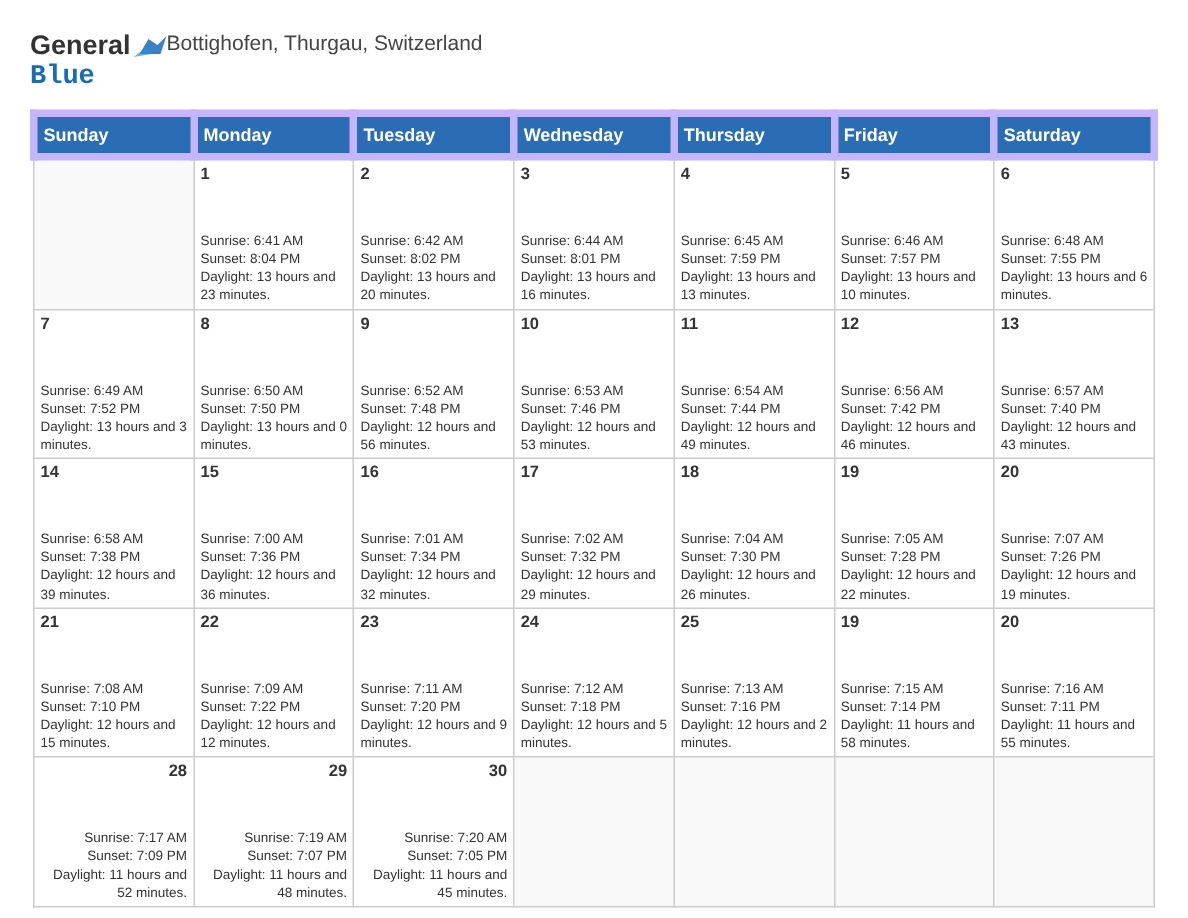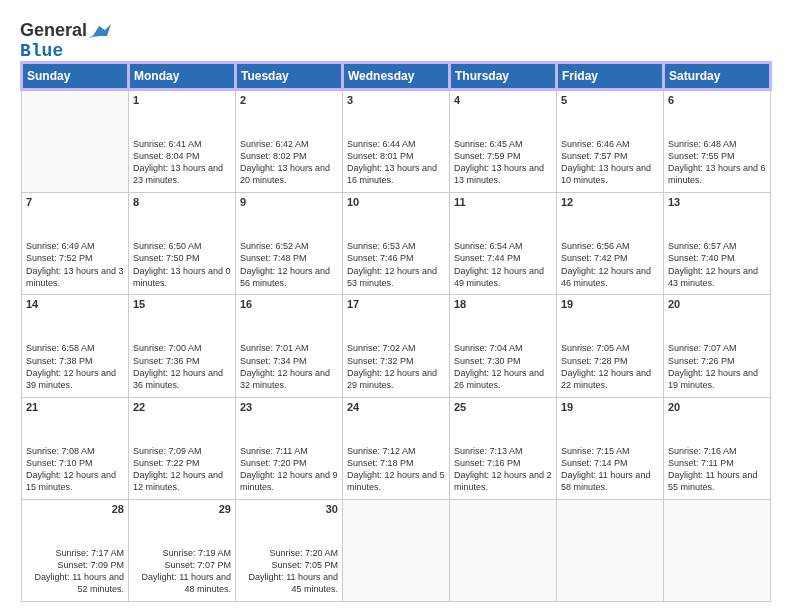--- a/index.html
+++ b/index.html
@@ -13,21 +13,21 @@
     .page {
       width: 792px;
       height: 612px;
       padding: 18px 20px 10px 20px;
       display: flex;
       flex-direction: column;
     }
     .header {
       display: flex;
       align-items: flex-start;
-      margin-bottom: 0;
+      margin-bottom: 12px;
     }
     .logo {
       display: flex;
       flex-direction: column;
       align-items: flex-start;
       margin-top: 2px;
     }
     .logo-text {
       display: flex;
       align-items: center;
@@ -69,21 +69,21 @@
       width: 100%;
       table-layout: fixed;
     }
     .calendar th {
       background: #2a6db5;
       color: #fff;
       font-size: 12px;
       font-weight: bold;
       padding: 5px 4px;
       text-align: left;
-      border: 3px solid #c4b5fd;
+      border: 5px solid #c4b5fd;
       margin-left: 32px;
     }
     .calendar td {
       border: 1px solid #ccc;
       vertical-align: top;
       padding: 3px 4px;
       font-size: 9.5px;
       color: #333;
       height: 88px;
       width: 14.28%;
@@ -119,20 +119,21 @@
         <svg class="logo-bird" viewBox="0 0 22 18">
           <polygon points="4,14 10,4 16,8 22,2 18,14" fill="#1a6bb5" opacity="0.85"></polygon>
           <polygon points="0,16 8,10 12,14" fill="#2a8de0" opacity="0.7"></polygon>
         </svg>
       </div>
       <div>
         <span class="logo-blue">Blue</span>
       </div>
     </div>
     <div class="title-block">
+      <div class="location">Bottighofen, Thurgau, Switzerland</div>
     </div>
   </div>
 
   <table class="calendar">
     <thead>
       <tr>
         <th>Sunday</th>
         <th>Monday</th>
         <th>Tuesday</th>
         <th>Wednesday</th>

